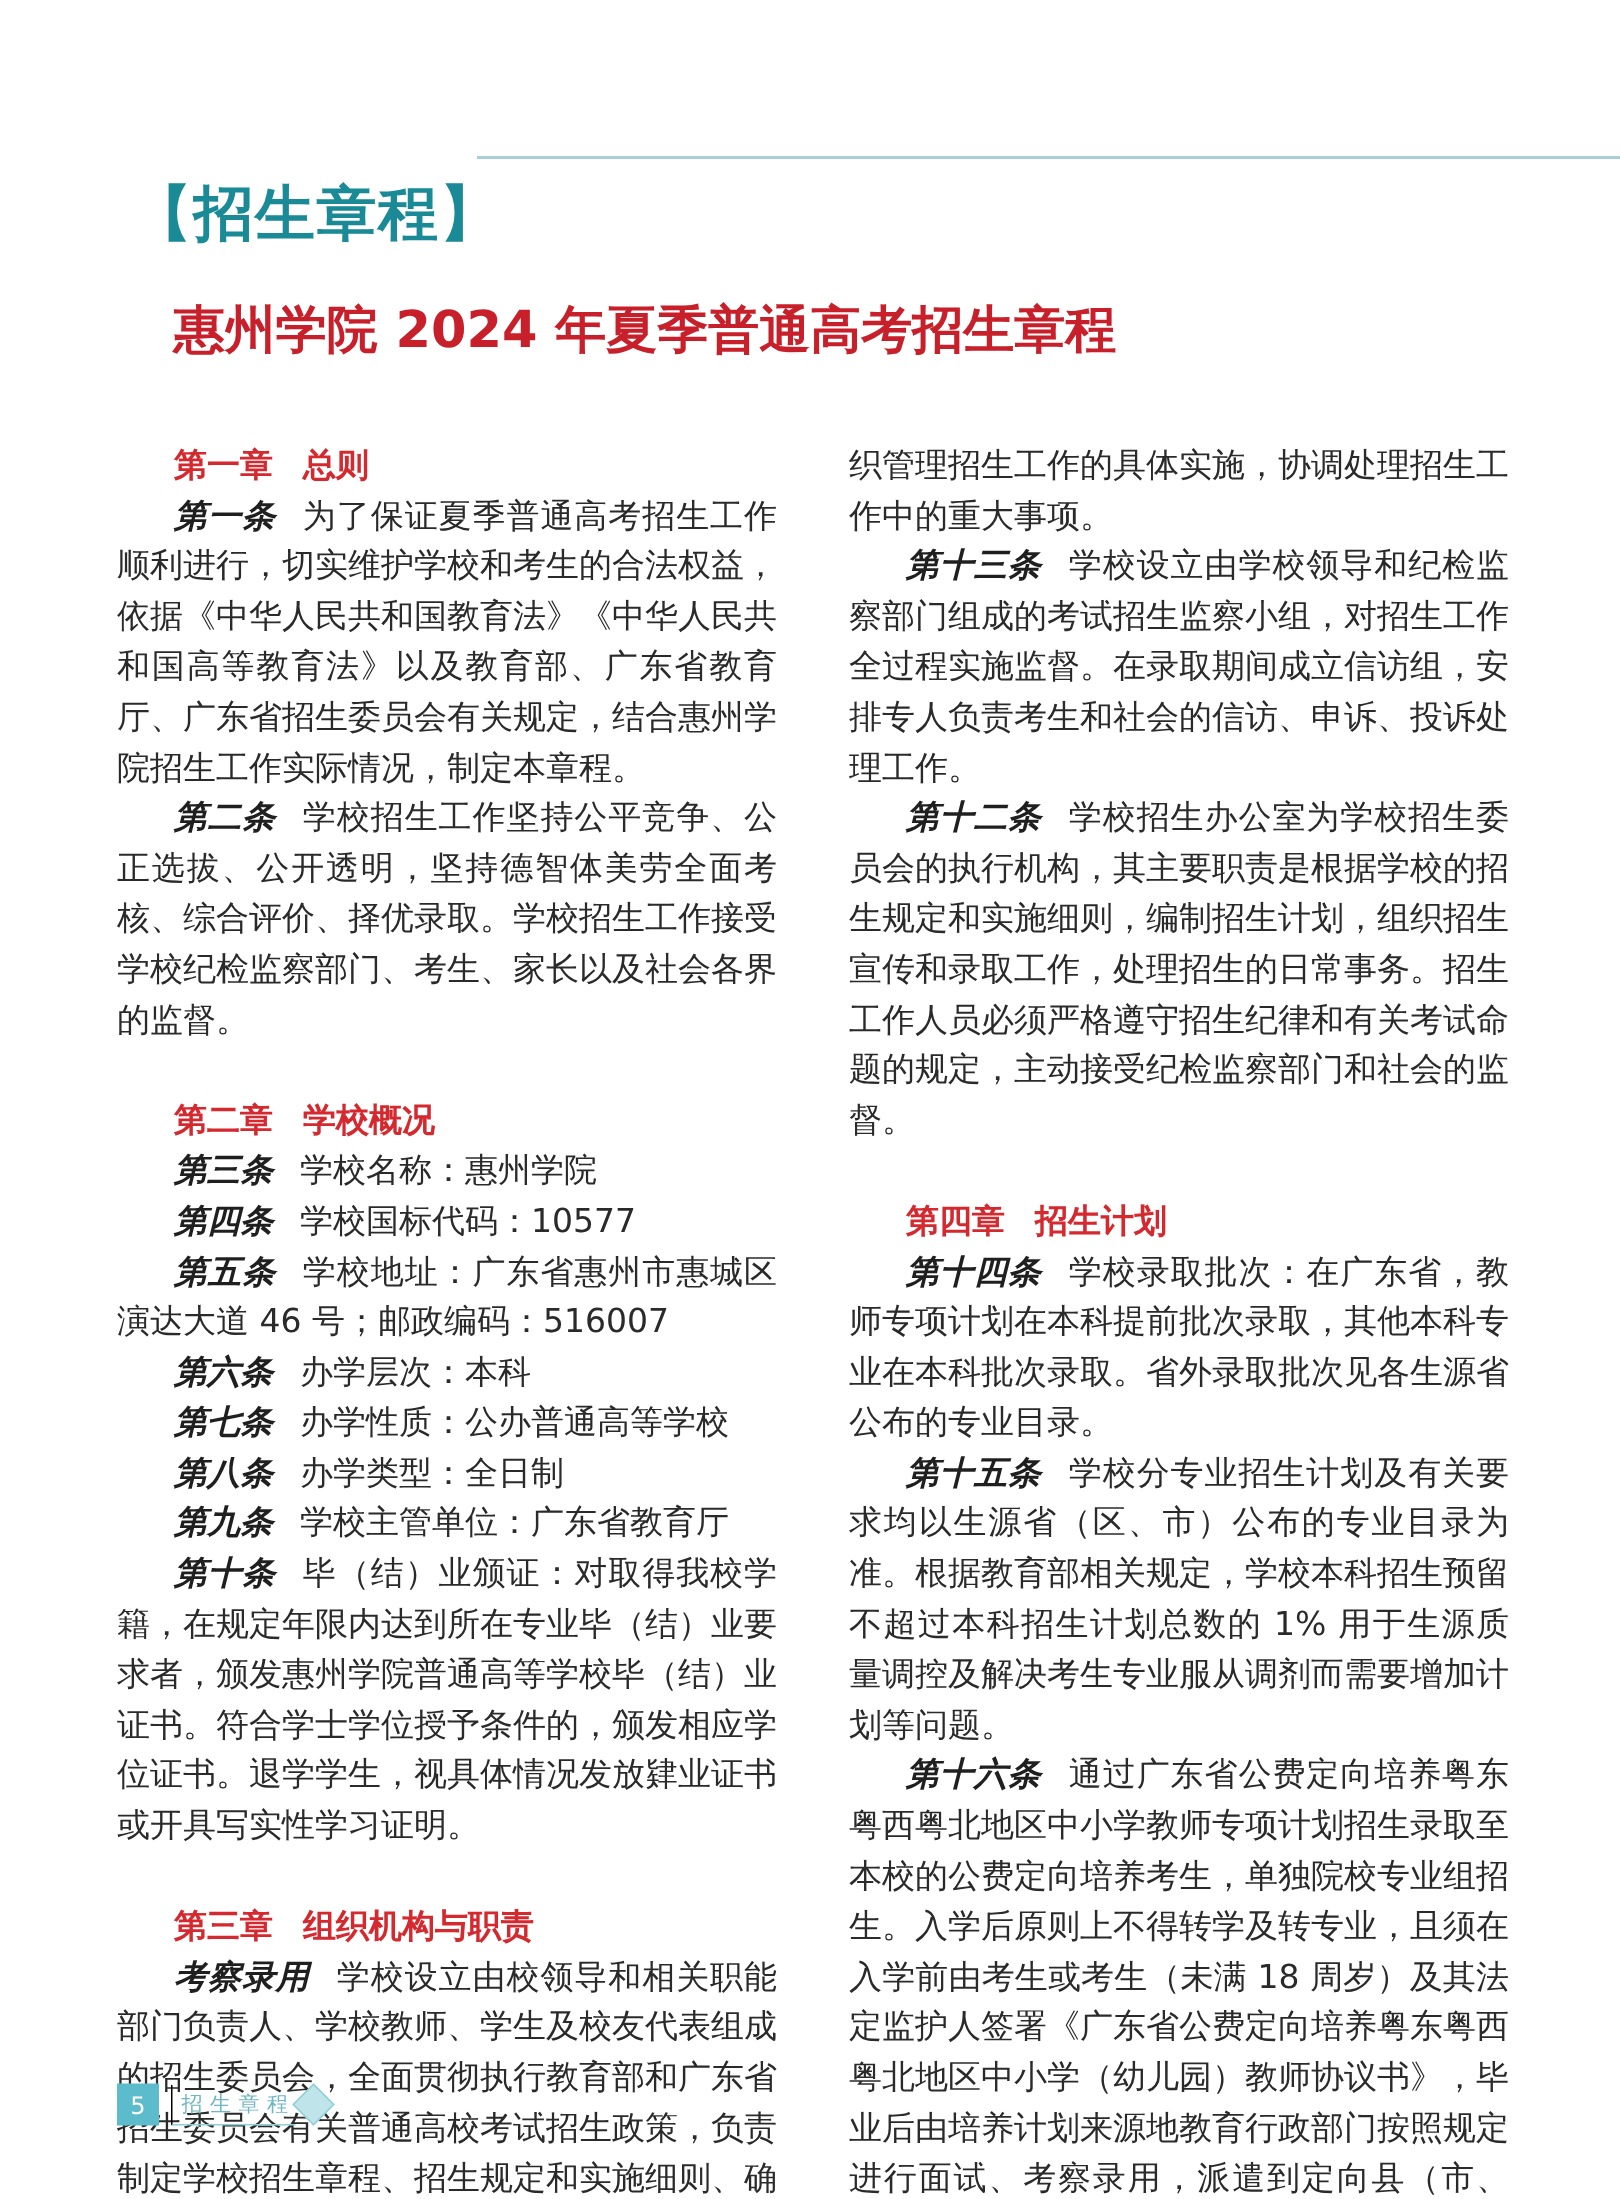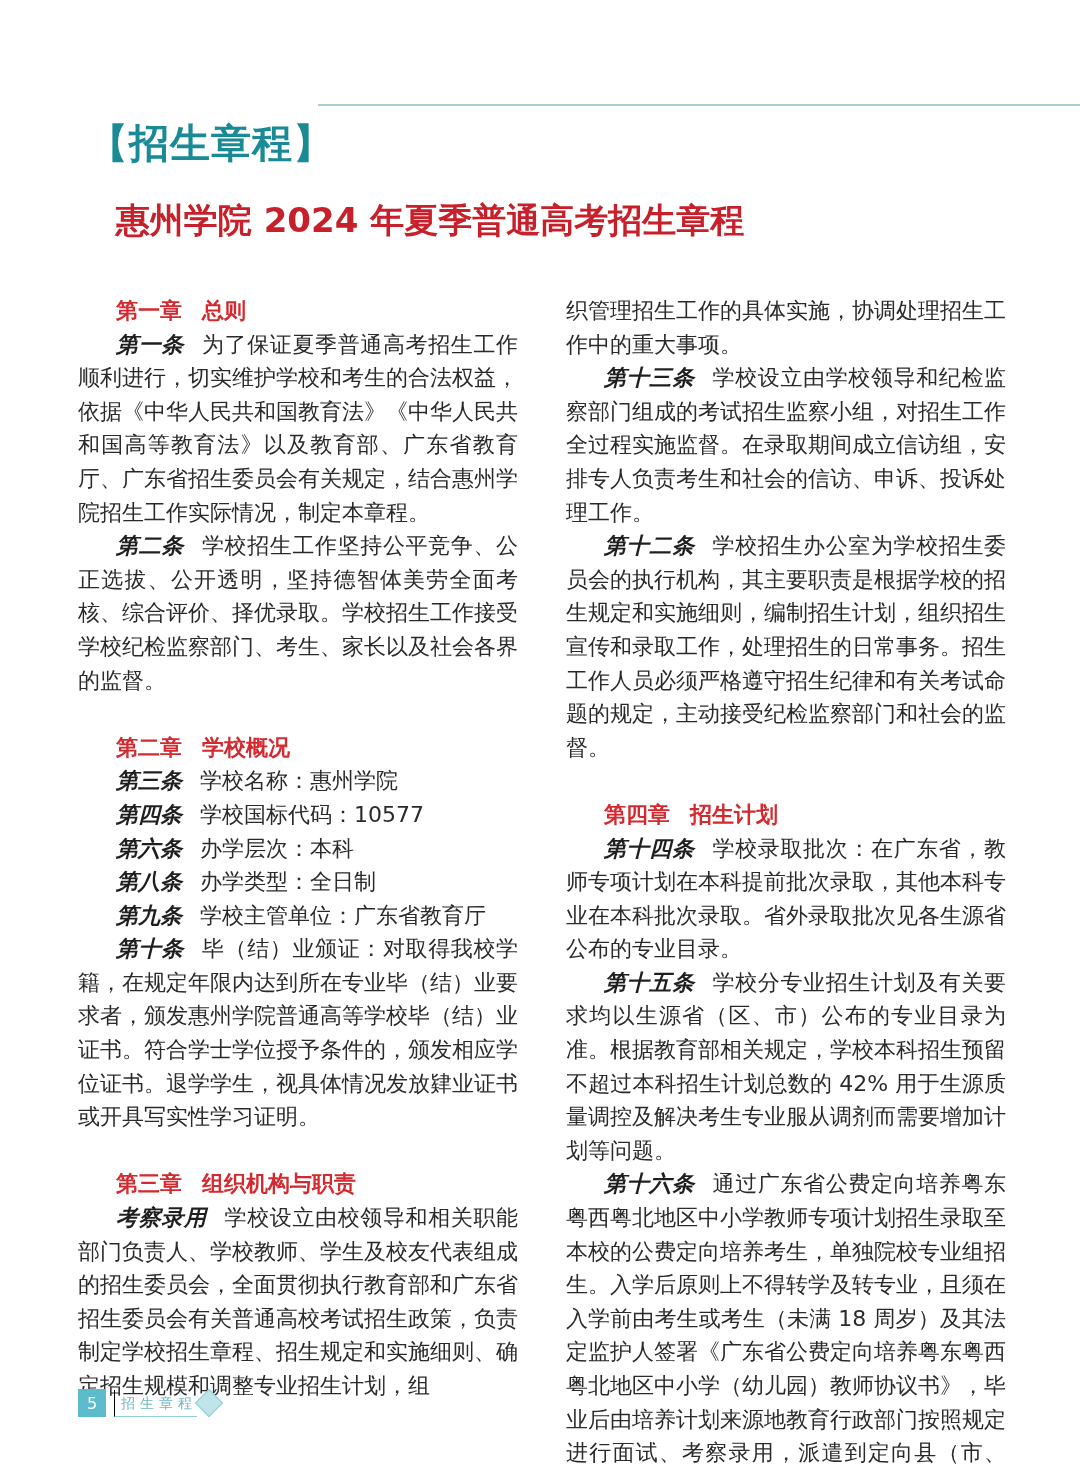--- a/index.html
+++ b/index.html
@@ -35,36 +35,38 @@
 <div class="doc-title">惠州学院 2024 年夏季普通高考招生章程</div>
 
 <div class="col left" id="col-left">
     <div class="chapter"><span class="num">第一章</span><span>总则</span></div>
     <div class="para"><span class="art">第一条</span><span>为了保证夏季普通高考招生工作顺利进行，切实维护学校和考生的合法权益，依据《中华人民共和国教育法》《中华人民共和国高等教育法》以及教育部、广东省教育厅、广东省招生委员会有关规定，结合惠州学院招生工作实际情况，制定本章程。</span></div>
     <div class="para"><span class="art">第二条</span><span>学校招生工作坚持公平竞争、公正选拔、公开透明，坚持德智体美劳全面考核、综合评价、择优录取。学校招生工作接受学校纪检监察部门、考生、家长以及社会各界的监督。</span></div>
     <div class="spacer"></div>
     <div class="chapter"><span class="num">第二章</span><span>学校概况</span></div>
     <div class="para"><span class="art">第三条</span><span>学校名称：惠州学院</span></div>
     <div class="para"><span class="art">第四条</span><span>学校国标代码：10577</span></div>
+    <div class="para"><span class="art">第五条</span><span>学校地址：广东省惠州市惠城区演达大道 46 号；邮政编码：516007</span></div>
     <div class="para"><span class="art">第六条</span><span>办学层次：本科</span></div>
+    <div class="para"><span class="art">第七条</span><span>办学性质：公办普通高等学校</span></div>
     <div class="para"><span class="art">第八条</span><span>办学类型：全日制</span></div>
     <div class="para"><span class="art">第九条</span><span>学校主管单位：广东省教育厅</span></div>
     <div class="para"><span class="art">第十条</span><span>毕（结）业颁证：对取得我校学籍，在规定年限内达到所在专业毕（结）业要求者，颁发惠州学院普通高等学校毕（结）业证书。符合学士学位授予条件的，颁发相应学位证书。退学学生，视具体情况发放肄业证书或开具写实性学习证明。</span></div>
     <div class="spacer"></div>
     <div class="chapter"><span class="num">第三章</span><span>组织机构与职责</span></div>
     <div class="para"><span class="art">考察录用</span><span>学校设立由校领导和相关职能部门负责人、学校教师、学生及校友代表组成的招生委员会，全面贯彻执行教育部和广东省招生委员会有关普通高校考试招生政策，负责制定学校招生章程、招生规定和实施细则、确定招生规模和调整专业招生计划，组</span></div>
   </div>
 <div class="col right" id="col-right">
     <div class="para" style="text-indent: 0px;">织管理招生工作的具体实施，协调处理招生工作中的重大事项。</div>
     <div class="para"><span class="art">第十三条</span><span>学校设立由学校领导和纪检监察部门组成的考试招生监察小组，对招生工作全过程实施监督。在录取期间成立信访组，安排专人负责考生和社会的信访、申诉、投诉处理工作。</span></div>
     <div class="para"><span class="art">第十二条</span><span>学校招生办公室为学校招生委员会的执行机构，其主要职责是根据学校的招生规定和实施细则，编制招生计划，组织招生宣传和录取工作，处理招生的日常事务。招生工作人员必须严格遵守招生纪律和有关考试命题的规定，主动接受纪检监察部门和社会的监督。</span></div>
     <div class="spacer"></div>
     <div class="chapter"><span class="num">第四章</span><span>招生计划</span></div>
     <div class="para"><span class="art">第十四条</span><span>学校录取批次：在广东省，教师专项计划在本科提前批次录取，其他本科专业在本科批次录取。省外录取批次见各生源省公布的专业目录。</span></div>
-    <div class="para"><span class="art">第十五条</span><span>学校分专业招生计划及有关要求均以生源省（区、市）公布的专业目录为准。根据教育部相关规定，学校本科招生预留不超过本科招生计划总数的 42% 用于生源质量调控及解决考生专业服从调剂而需要增加计划等问题。</span></div>
+    <div class="para"><span class="art">第十五条</span><span>学校分专业招生计划及有关要求均以生源省（区、市）公布的专业目录为准。根据教育部相关规定，学校本科招生预留不超过本科招生计划总数的 1% 用于生源质量调控及解决考生专业服从调剂而需要增加计划等问题。</span></div>
     <div class="para"><span class="art">第十六条</span><span>通过广东省公费定向培养粤东粤西粤北地区中小学教师专项计划招生录取至本校的公费定向培养考生，单独院校专业组招生。入学后原则上不得转学及转专业，且须在入学前由考生或考生（未满 18 周岁）及其法定监护人签署《广东省公费定向培养粤东粤西粤北地区中小学（幼儿园）教师协议书》，毕业后由培养计划来源地教育行政部门按照规定进行面试、考察录用，派遣到定向县（市、区）定向服务单位任教不少于 6 年。</span></div>
   </div>
 
 <div class="footer">
   <div class="page-num">5</div>
   <div class="footer-label">招生章程</div>
   <div class="footer-emblem"></div>
 </div>
 
 </body></html>

